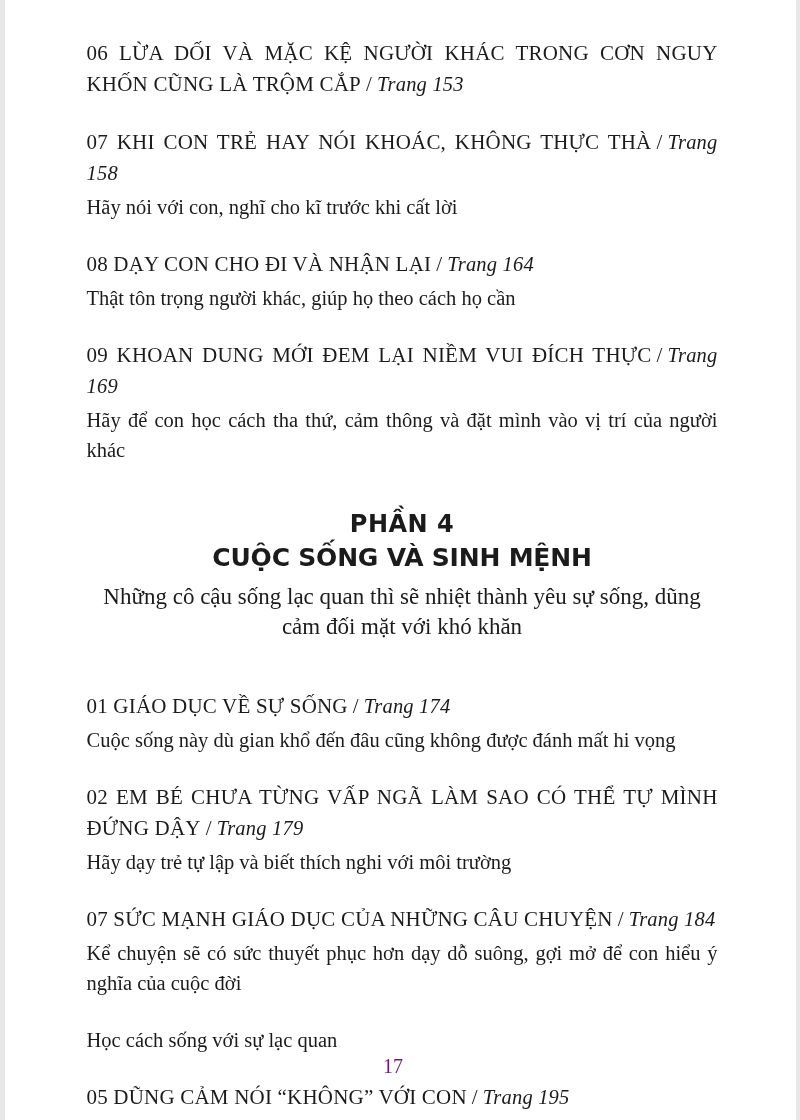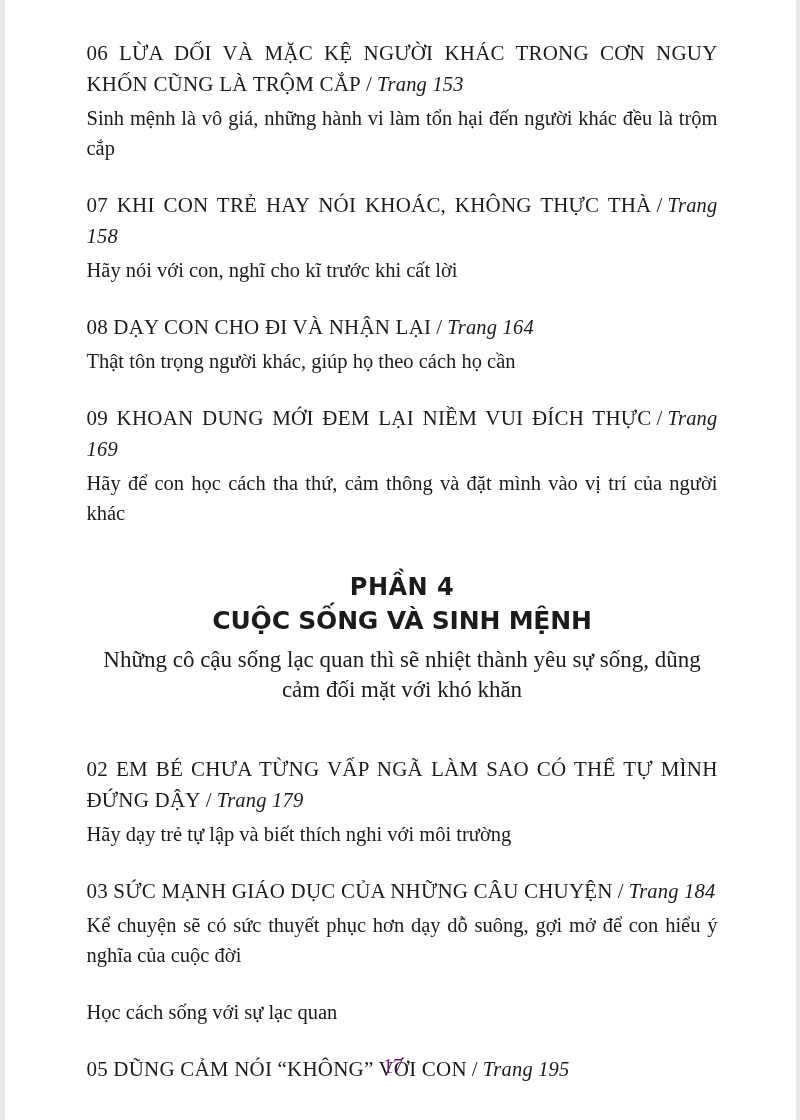--- a/index.html
+++ b/index.html
@@ -72,21 +72,20 @@
     color: #701a75;
   }
 </style>
 </head>
 <body>
 
 <div class="page">
 
   <div class="entry">
     <div class="entry-title"><span>06 LỪA DỐI VÀ MẶC KỆ NGƯỜI KHÁC TRONG CƠN NGUY KHỐN CŨNG LÀ TRỘM CẮP</span><span class="sep">/</span><span class="page-ref">Trang 153</span></div>
-    <div class="entry-sub">Sinh mệnh là vô giá, những hành vi làm tổn hại đến người khác đều là trộm cắp</div>
   </div>
 
   <div class="entry">
     <div class="entry-title"><span>07 KHI CON TRẺ HAY NÓI KHOÁC, KHÔNG THỰC THÀ</span><span class="sep">/</span><span class="page-ref">Trang 158</span></div>
     <div class="entry-sub">Hãy nói với con, nghĩ cho kĩ trước khi cất lời</div>
   </div>
 
   <div class="entry">
     <div class="entry-title"><span>08 DẠY CON CHO ĐI VÀ NHẬN LẠI</span><span class="sep">/</span><span class="page-ref">Trang 164</span></div>
     <div class="entry-sub">Thật tôn trọng người khác, giúp họ theo cách họ cần</div>
@@ -96,28 +95,32 @@
     <div class="entry-title"><span>09 KHOAN DUNG MỚI ĐEM LẠI NIỀM VUI ĐÍCH THỰC</span><span class="sep">/</span><span class="page-ref">Trang 169</span></div>
     <div class="entry-sub">Hãy để con học cách tha thứ, cảm thông và đặt mình vào vị trí của người khác</div>
   </div>
 
   <div class="part-header">
     <div class="part-kicker">PHẦN 4</div>
     <div class="part-title">CUỘC SỐNG VÀ SINH MỆNH</div>
     <div class="part-sub">Những cô cậu sống lạc quan thì sẽ nhiệt thành yêu sự sống, dũng cảm đối mặt với khó khăn</div>
   </div>
 
+  <div class="entry">
+    <div class="entry-title"><span>01 GIÁO DỤC VỀ SỰ SỐNG</span><span class="sep">/</span><span class="page-ref">Trang 174</span></div>
+    <div class="entry-sub">Cuộc sống này dù gian khổ đến đâu cũng không được đánh mất hi vọng</div>
+  </div>
 
   <div class="entry">
     <div class="entry-title"><span>02 EM BÉ CHƯA TỪNG VẤP NGÃ LÀM SAO CÓ THỂ TỰ MÌNH ĐỨNG DẬY</span><span class="sep">/</span><span class="page-ref">Trang 179</span></div>
     <div class="entry-sub">Hãy dạy trẻ tự lập và biết thích nghi với môi trường</div>
   </div>
 
   <div class="entry">
-    <div class="entry-title"><span>03 SỨC MẠNH GIÁO DỤC CỦA NHỮNG CÂU CHUYỆN</span><span class="sep">/</span><span class="page-ref">Trang 184</span></div>
+    <div class="entry-title"><span>07 SỨC MẠNH GIÁO DỤC CỦA NHỮNG CÂU CHUYỆN</span><span class="sep">/</span><span class="page-ref">Trang 184</span></div>
     <div class="entry-sub">Kể chuyện sẽ có sức thuyết phục hơn dạy dỗ suông, gợi mở để con hiểu ý nghĩa của cuộc đời</div>
   </div>
 
   <div class="entry">
     <div class="entry-sub">Học cách sống với sự lạc quan</div>
   </div>
 
   <div class="entry">
     <div class="entry-title"><span>05 DŨNG CẢM NÓI “KHÔNG” VỚI CON</span><span class="sep">/</span><span class="page-ref">Trang 195</span></div>
 

